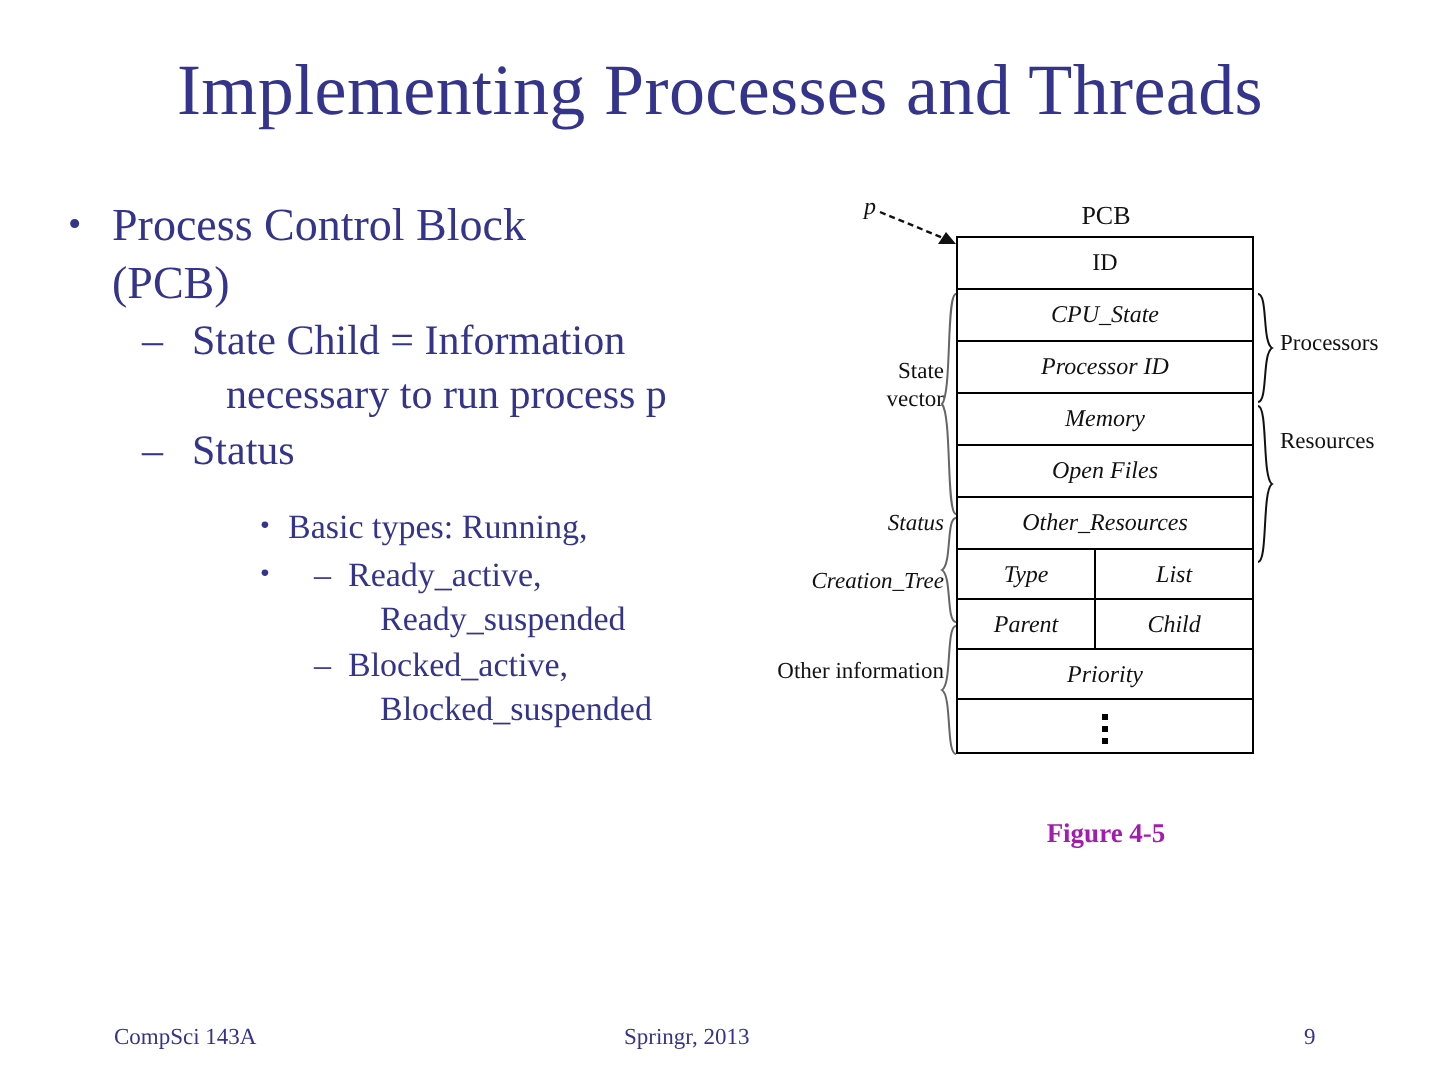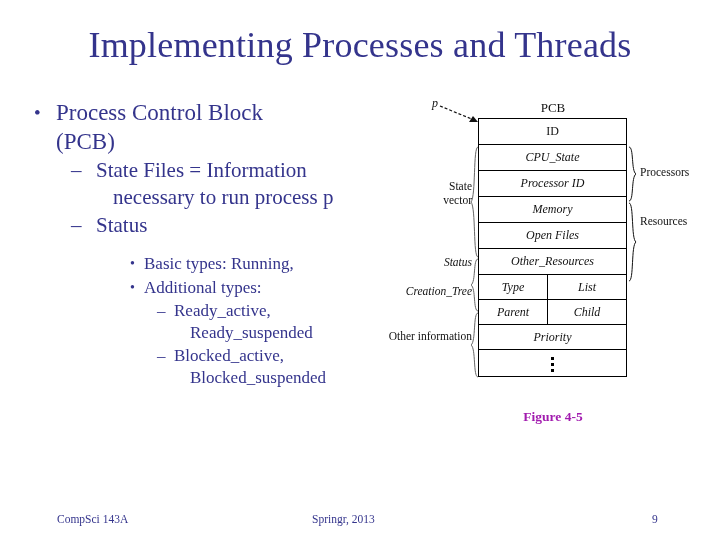--- a/index.html
+++ b/index.html
@@ -239,37 +239,36 @@
   <div class="body-col">
 
     <div class="lvl1">
       <span class="bullet-dot">•</span>
       <span>Process Control Block</span>
       <span class="cont-indent" style="padding-left:0">(PCB)</span>
     </div>
 
     <div class="lvl2">
       <span class="bullet-dash">–</span>
-      <span>State Files = Information</span>
+      <span>State Child = Information</span>
       <span class="cont-indent">necessary to run process p</span>
     </div>
 
     <div class="lvl2">
       <span class="bullet-dash">–</span>
       <span>Status</span>
     </div>
 
     <div class="lvl3 gap-top">
       <span class="bullet-dot">•</span>
       <span>Basic types: Running,</span>
     </div>
 
     <div class="lvl3">
       <span class="bullet-dot">•</span>
-      <span>Additional types:</span>
     </div>
 
     <div class="lvl4">
       <span class="bullet-dash">–</span>
       <span>Ready_active,</span>
       <span class="cont-indent2">Ready_suspended</span>
     </div>
 
     <div class="lvl4">
       <span class="bullet-dash">–</span>

